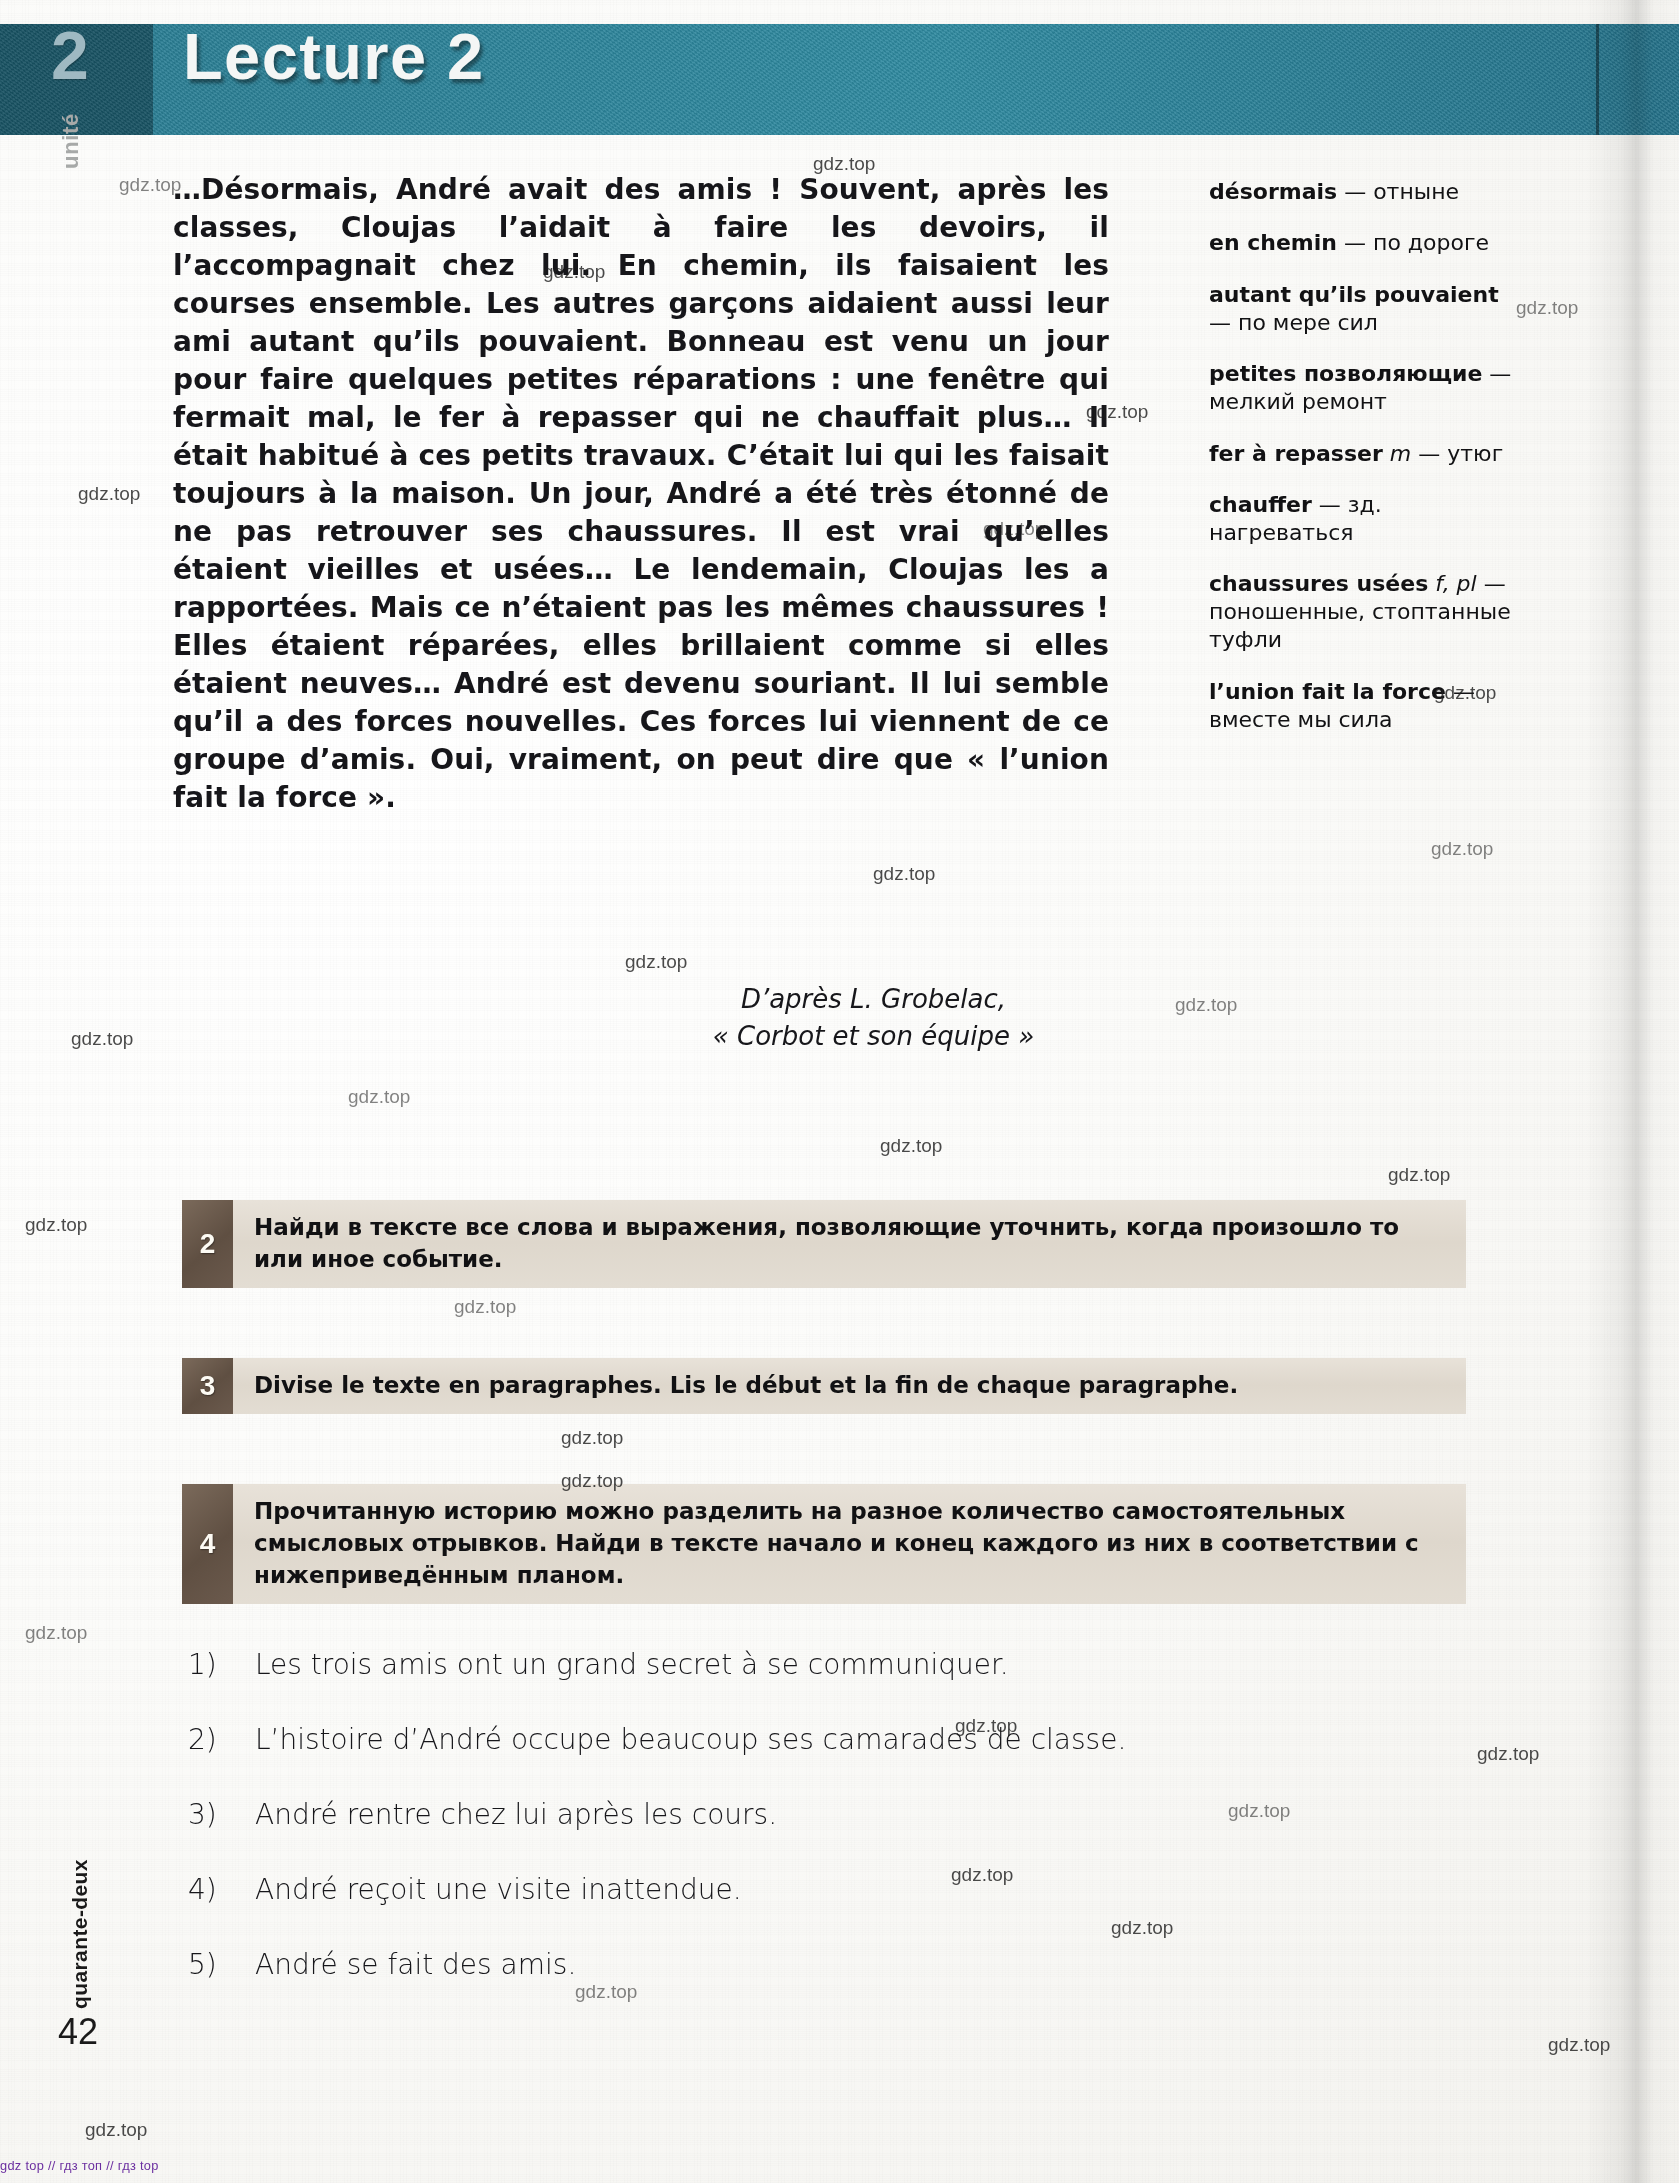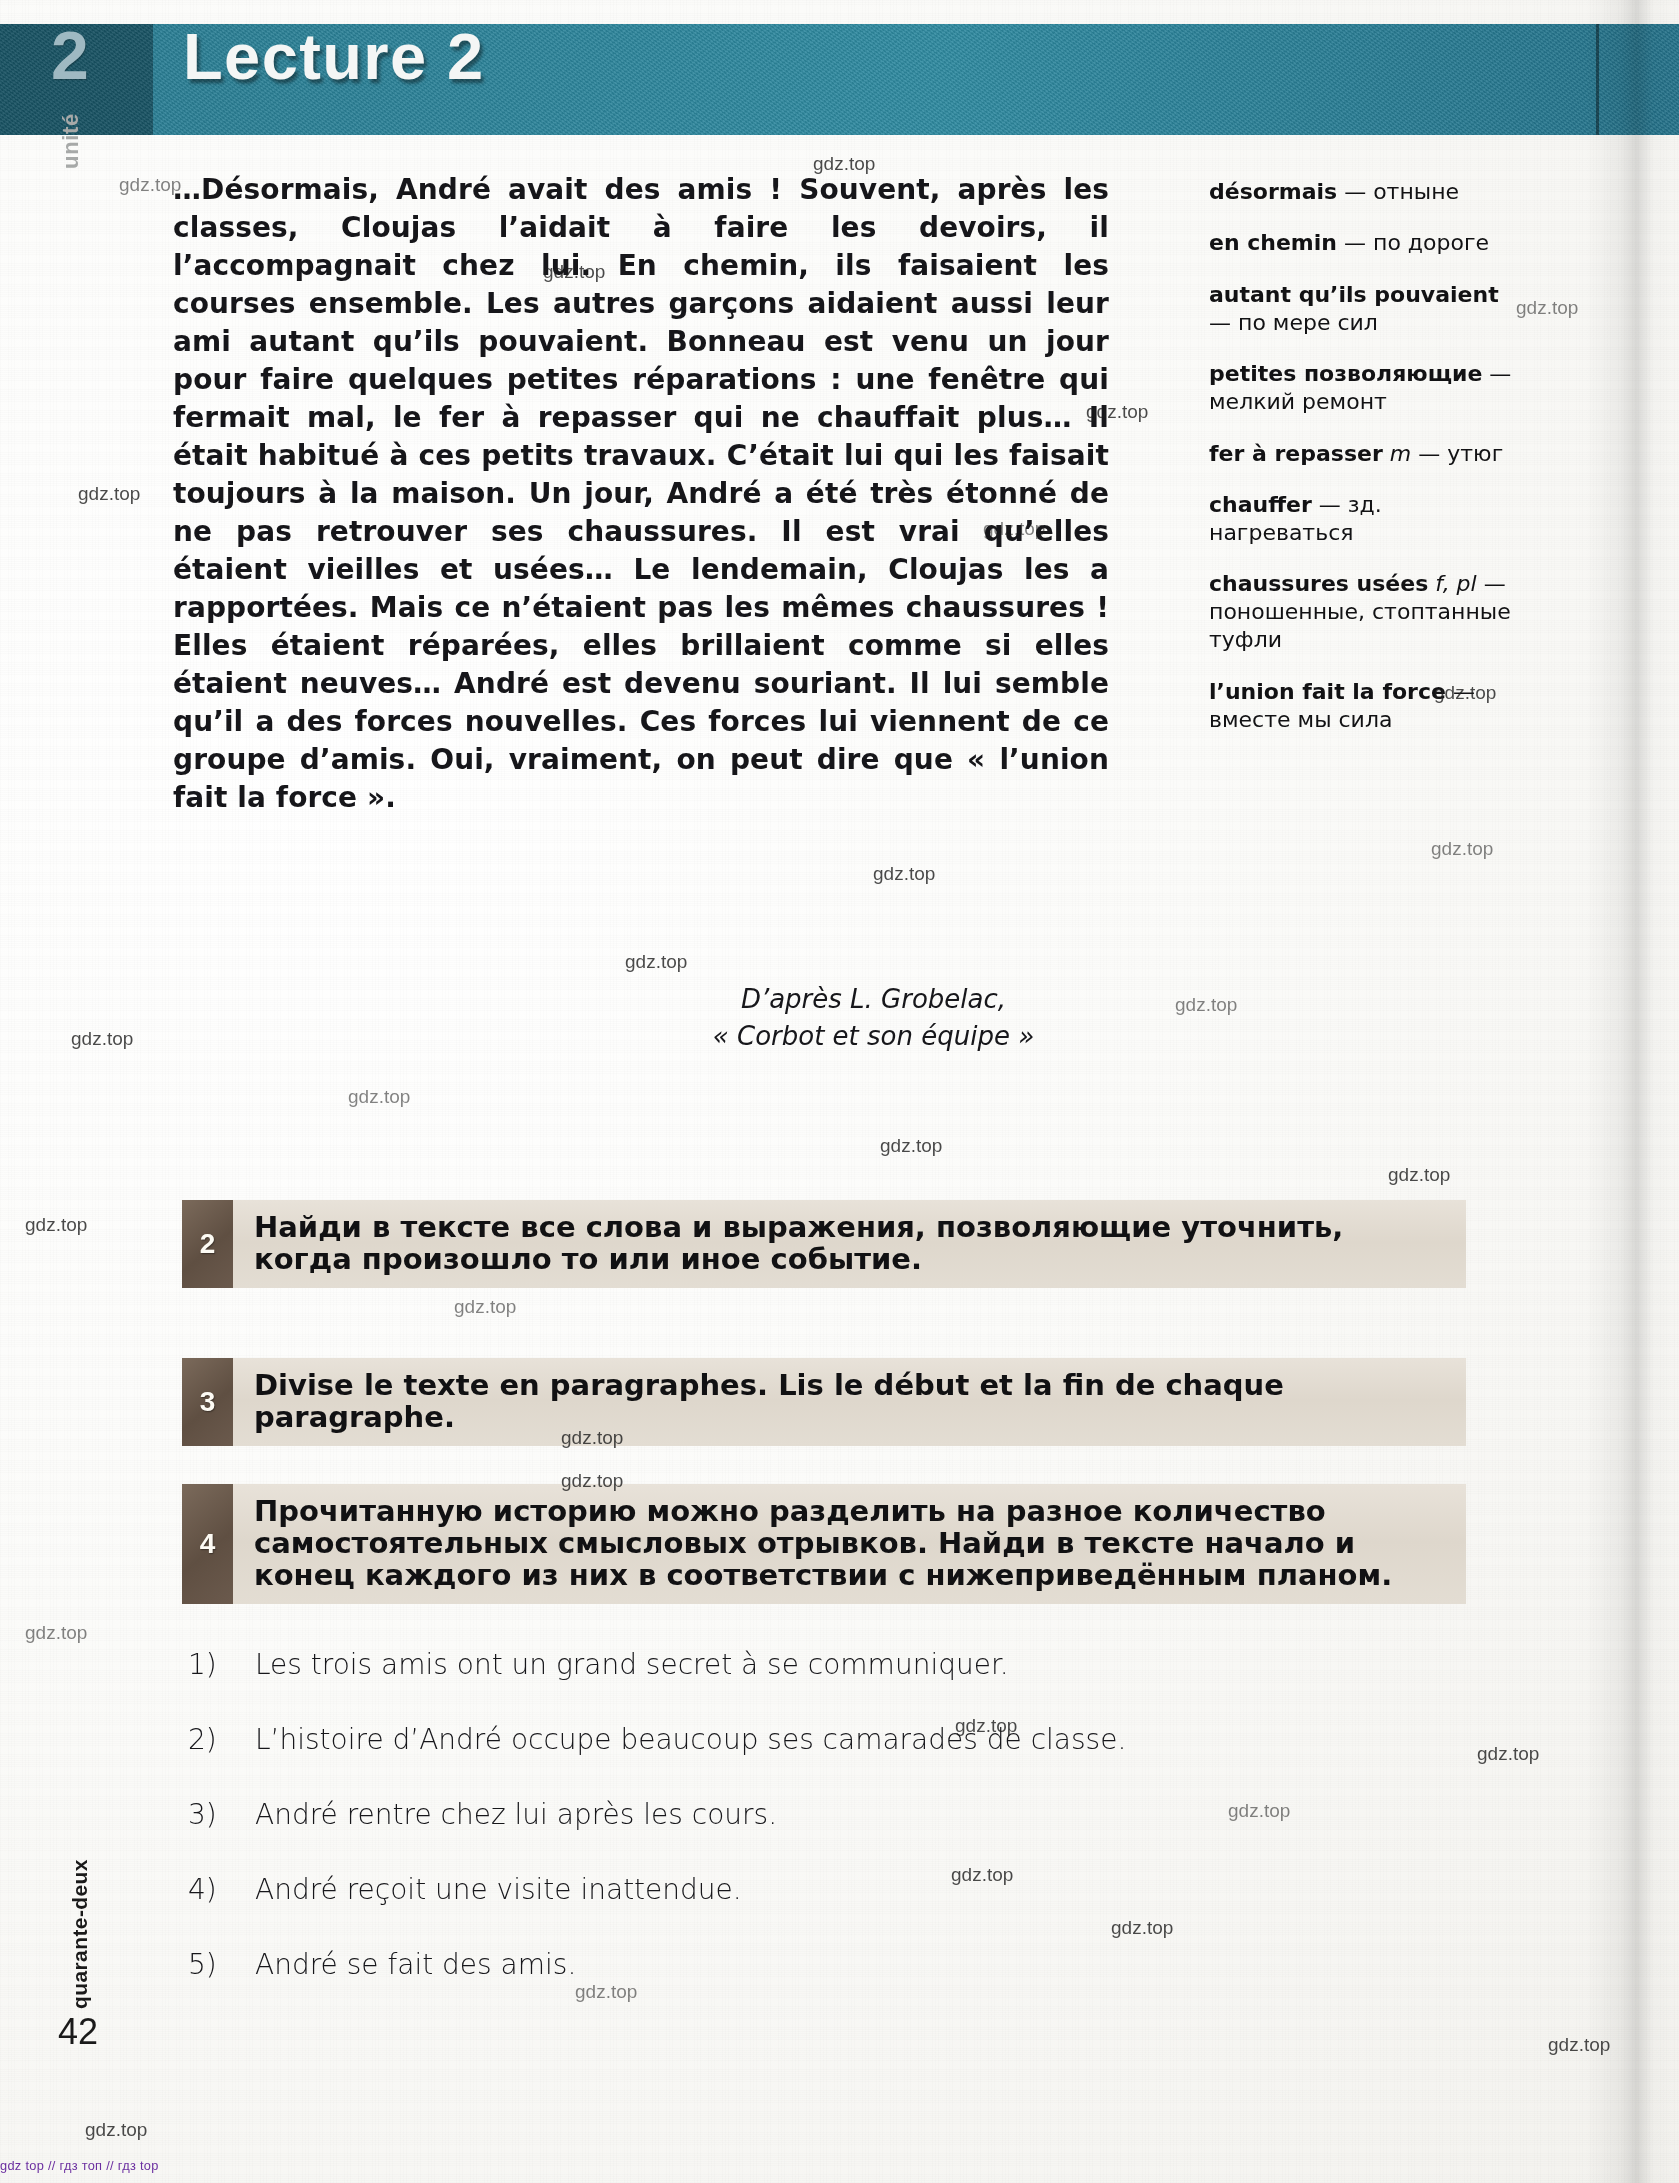--- a/index.html
+++ b/index.html
@@ -133,21 +133,21 @@
     width:51px; flex:0 0 51px;
     background:linear-gradient(140deg,#7b6a5b 0%, #5f4f42 55%, #6b5a4d 100%);
     color:#fdfbf4; font-size:28px; font-weight:700;
     display:flex; align-items:center; justify-content:center;
     text-shadow:0.7px 0.7px 1.4px rgba(0,0,0,.4);
   }
   .ex .body{
     flex:1;
     background:linear-gradient(180deg,#e8e2d9 0%, #ded7cc 48%, #e3ddd3 100%);
     padding:11.4px 18.5px 12.8px 21px;
-    font-size:29px; line-height:32px; font-weight:700; color:#111113;
+    font-size:23px; line-height:32px; font-weight:700; color:#111113;
     font-family:"DejaVu Sans", sans-serif;
   }
   .ex .body.fr{font-weight:700;}
 
   
   #plan{
     position:absolute; left:188px; top:1646px; width:1207px;
     font-size:28px; line-height:37px; color:#17171b;
     font-family:"DejaVu Sans", sans-serif; font-weight:300;
   }

